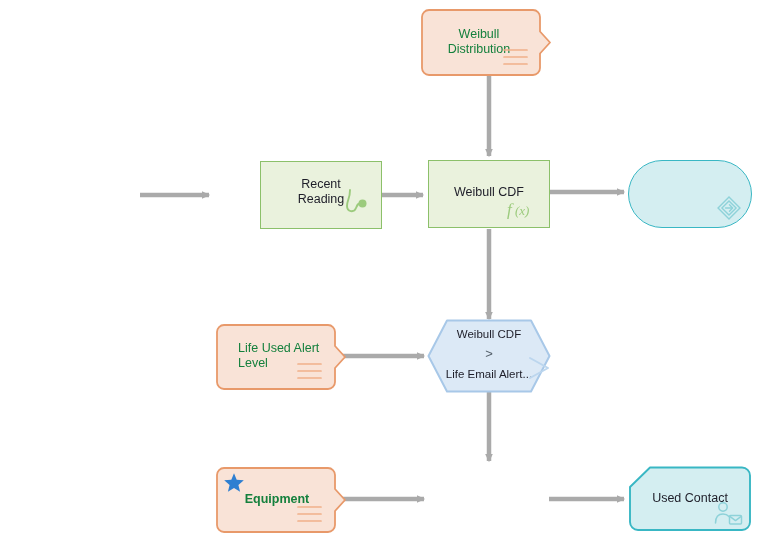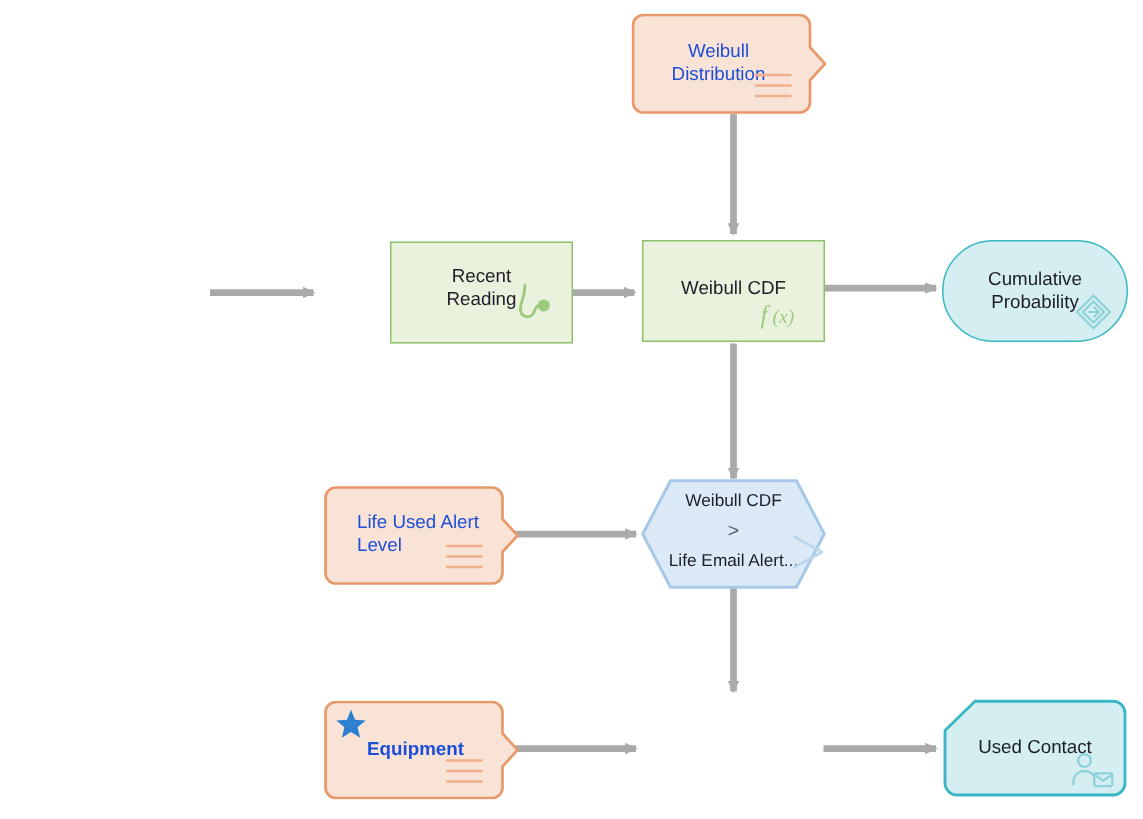--- a/index.html
+++ b/index.html
@@ -20,21 +20,21 @@
     color:#1d1d28;
     font-size:12.5px;
     line-height:15px;
     white-space:pre-line;
   }
   .node .icon{position:absolute;pointer-events:none;}
 
   
   .tag-node{}
   .tag-node .bg{position:absolute;left:0;top:0;width:100%;height:100%;}
-  .tag-node .label{color:#1d4ed8;}
+  .tag-node .label{color:#15803d;}
 
   
   .rect-node{
     background:#eaf2dd;
     border:1.6px solid #8cc06a;
   }
 
   
   .stadium-node{
     background:#d4eef1;
@@ -114,22 +114,20 @@
 
   <div class="node rect-node" style="left:428px;top:160px;width:122px;height:68px;">
     <div class="label" style="top:24px;">Weibull CDF</div>
     <svg class="icon" style="right:9px;bottom:6px;" width="34" height="24" viewBox="0 0 34 24">
       <text x="1" y="18" font-family="'Liberation Serif', serif" font-style="italic" font-size="17" fill="#9ccb7d">f</text>
       <text x="9" y="18" font-family="'Liberation Serif', serif" font-style="italic" font-size="13" fill="#9ccb7d">(x)</text>
     </svg>
   </div>
 
   <div class="node stadium-node" style="left:628px;top:160px;width:124px;height:68px;">
-    <div class="label" style="top:18px;">Cumulative
-Probability</div>
     <svg class="icon" style="right:8px;bottom:5px;" width="28" height="28" viewBox="0 0 28 28">
       <g stroke="#8ed2d9" stroke-width="1.4" fill="none">
         <rect x="6.2" y="6.2" width="15.5" height="15.5" transform="rotate(45 14 14)"></rect>
         <rect x="9" y="9" width="10" height="10" transform="rotate(45 14 14)"></rect>
         <path d="M10.5,14 H17" stroke-linecap="round"></path>
         <path d="M14.5,10.8 L17.6,14 L14.5,17.2" stroke-linecap="round" stroke-linejoin="round"></path>
       </g>
     </svg>
   </div>
 

